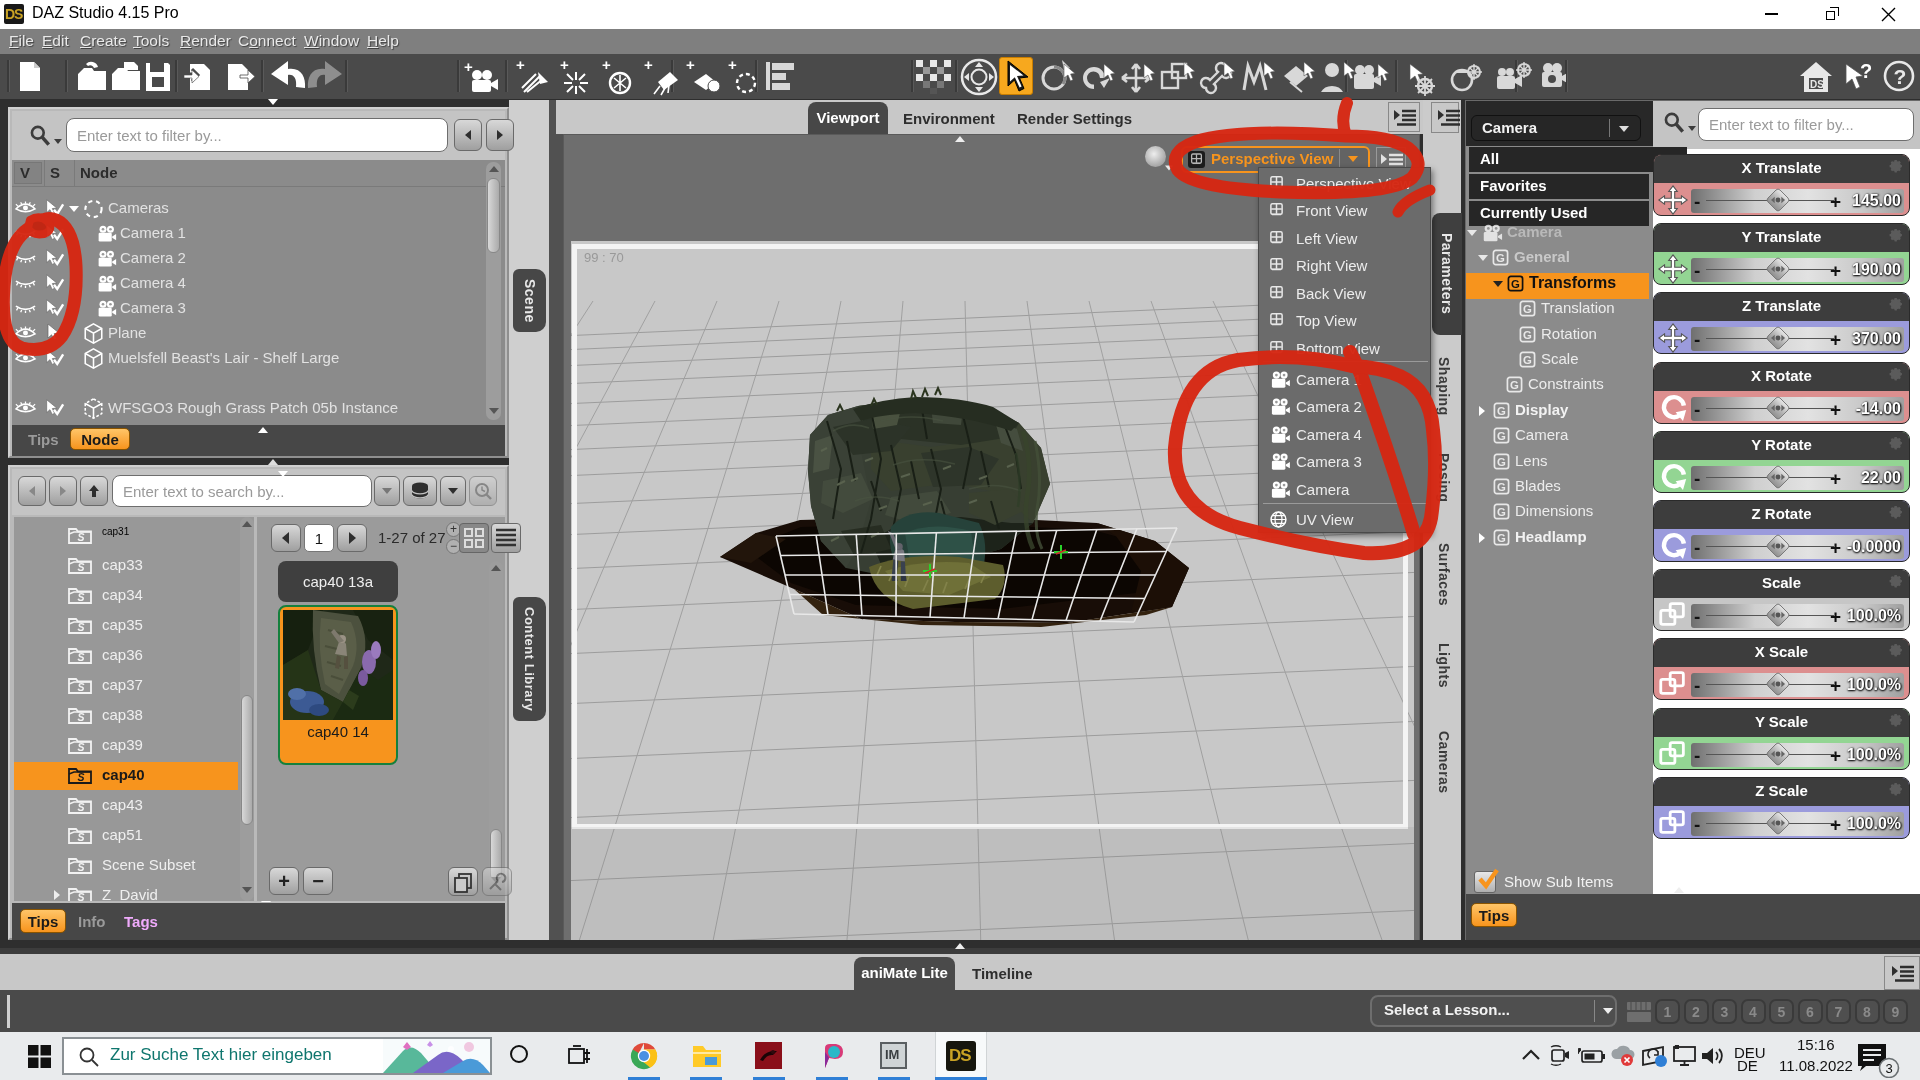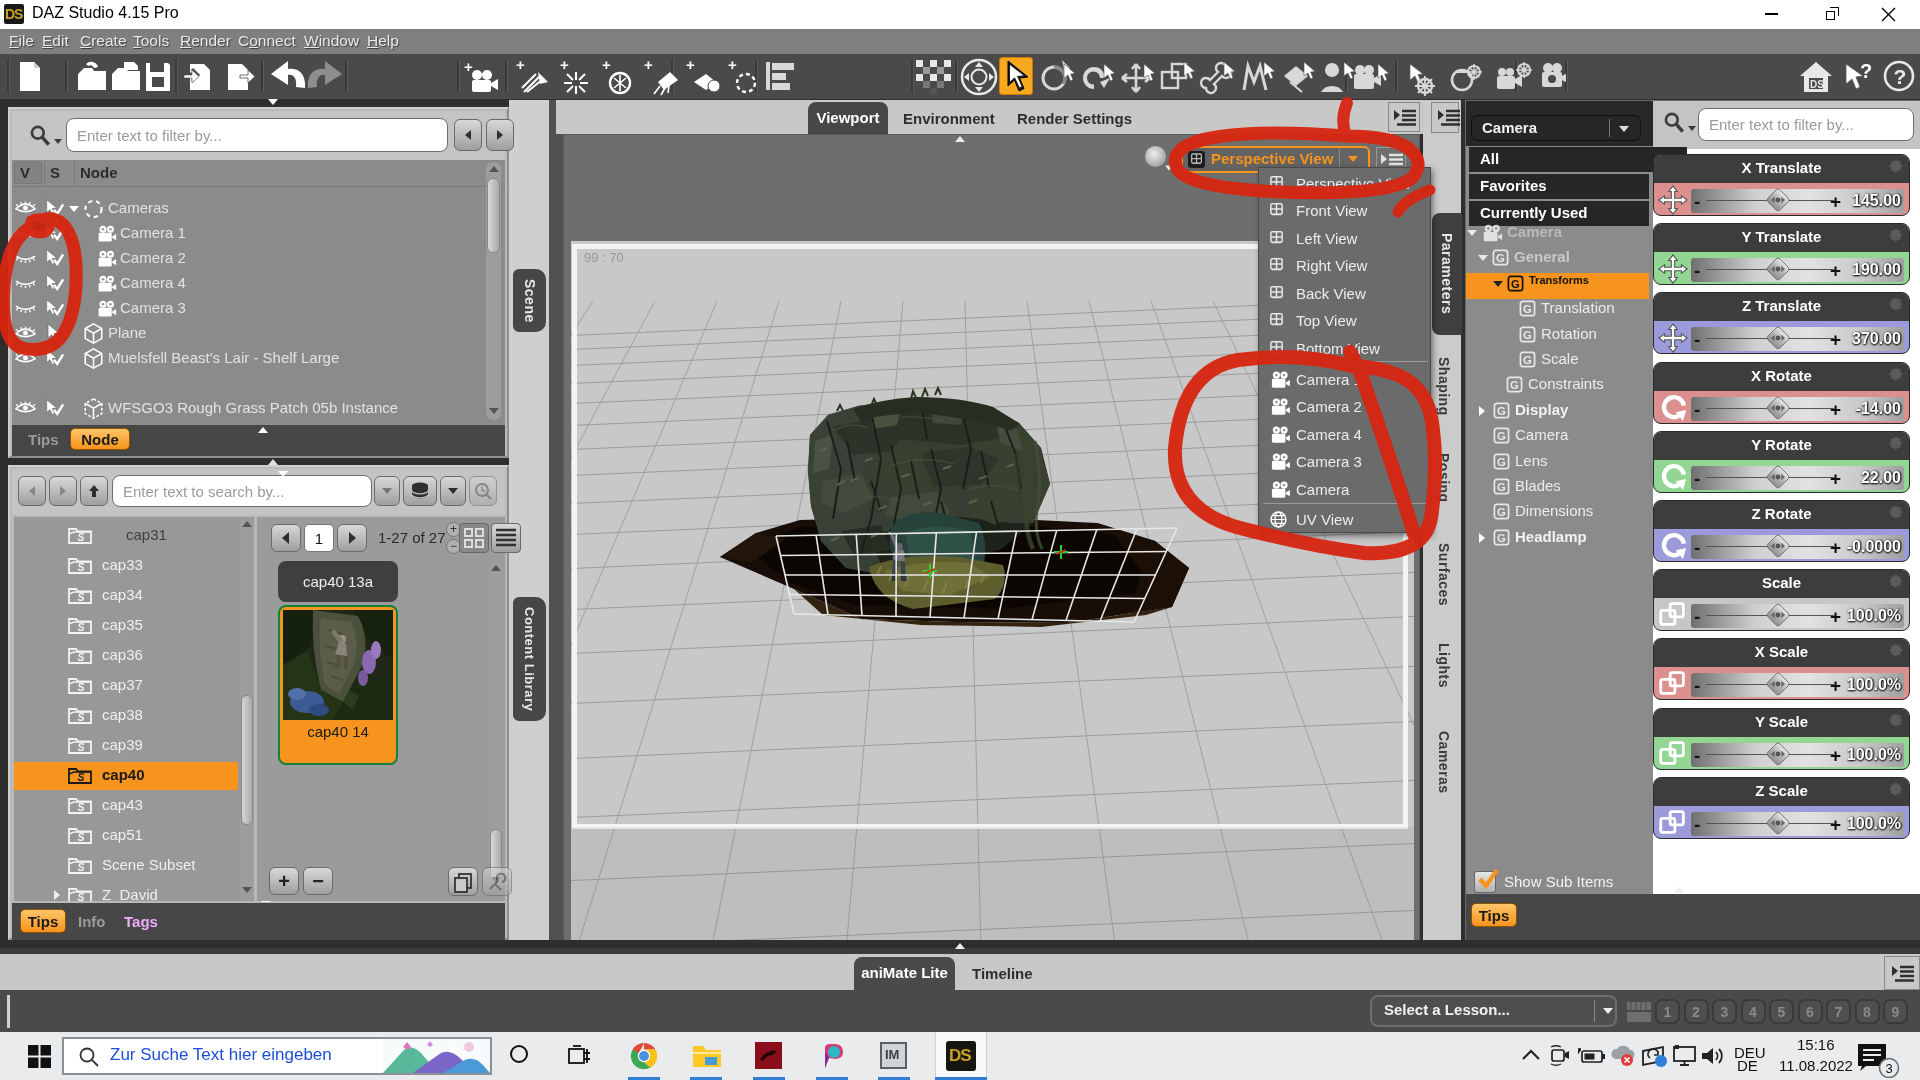--- a/index.html
+++ b/index.html
@@ -548,21 +548,21 @@
           <path d="M8 4.5 L8 8 L11 9.5" stroke="#555" stroke-width="1.4" fill="none"></path>
         </svg>
       </div>
 
  <div class="abs" style="left:4px;top:50px;width:240px;height:384px;background:#989898;overflow:hidden">
   <svg class="abs" style="left:53px;top:8px" width="26" height="20" color="#f2f2f2">
           <path d="M2 4 L9 4 L11 6.5 L24 6.5 L24 18 L2 18 Z" fill="none" stroke="#f2f2f2" stroke-width="1.8"></path>
           <path d="M2 9 L7 7 L24 7" fill="none" stroke="#f2f2f2" stroke-width="1.5"></path>
           <text x="14" y="16.2" font-size="10.5" font-weight="bold" font-style="italic" text-anchor="middle" fill="#f2f2f2" font-family="Liberation Sans">S</text>
         </svg>
-<span class="abs" style="left:88px;top:9px;color:#404040;font-size:15px;margin-left:24px;">cap31</span>
+<span class="abs" style="left:88px;top:9px;color:#000000;font-size:10px;">cap31</span>
 <svg class="abs" style="left:53px;top:38px" width="26" height="20" color="#f2f2f2">
           <path d="M2 4 L9 4 L11 6.5 L24 6.5 L24 18 L2 18 Z" fill="none" stroke="#f2f2f2" stroke-width="1.8"></path>
           <path d="M2 9 L7 7 L24 7" fill="none" stroke="#f2f2f2" stroke-width="1.5"></path>
           <text x="14" y="16.2" font-size="10.5" font-weight="bold" font-style="italic" text-anchor="middle" fill="#f2f2f2" font-family="Liberation Sans">S</text>
         </svg>
 <span class="abs" style="left:88px;top:39px;color:#efefef;font-size:15px;">cap33</span>
 <svg class="abs" style="left:53px;top:68px" width="26" height="20" color="#f2f2f2">
           <path d="M2 4 L9 4 L11 6.5 L24 6.5 L24 18 L2 18 Z" fill="none" stroke="#f2f2f2" stroke-width="1.8"></path>
           <path d="M2 9 L7 7 L24 7" fill="none" stroke="#f2f2f2" stroke-width="1.5"></path>
           <text x="14" y="16.2" font-size="10.5" font-weight="bold" font-style="italic" text-anchor="middle" fill="#f2f2f2" font-family="Liberation Sans">S</text>
@@ -1018,21 +1018,21 @@
 <div class="abs tri-d" style="left:12px;top:154.4px;border-top-color:#e8e8e8"></div>
 <svg class="abs" style="left:26px;top:148.4px" width="17" height="17" color="#e8e8e8">
       <use href="#gbox"></use>
     </svg>
 <span class="abs" style="left:48px;top:147.4px;font-size:15px;color:#c9c9c9;font-weight:bold">General</span>
 <div class="abs" style="left:0;top:171.8px;width:183px;height:26px;background:#f7941d"></div>
 <div class="abs tri-d" style="left:27px;top:179.8px;border-top-color:#222"></div>
 <svg class="abs" style="left:41px;top:173.8px" width="17" height="17" color="#111">
       <use href="#gbox"></use>
     </svg>
-<span class="abs" style="left:63px;top:172.8px;font-size:11px;color:#111;font-weight:bold">Transforms</span>
+<span class="abs" style="left:63px;top:172.8px;font-size:16px;color:#111;font-weight:bold">Transforms</span>
 <svg class="abs" style="left:53px;top:199.20000000000002px" width="17" height="17" color="#e8e8e8">
       <use href="#gbox"></use>
     </svg>
 <span class="abs" style="left:75px;top:198.20000000000002px;font-size:15px;color:#ececec">Translation</span>
 <svg class="abs" style="left:53px;top:224.60000000000002px" width="17" height="17" color="#e8e8e8">
       <use href="#gbox"></use>
     </svg>
 <span class="abs" style="left:75px;top:223.60000000000002px;font-size:15px;color:#ececec">Rotation</span>
 <svg class="abs" style="left:53px;top:250.00000000000003px" width="17" height="17" color="#e8e8e8">
       <use href="#gbox"></use>
@@ -1315,21 +1315,21 @@
         <rect x="12.5" y="0" width="10.5" height="10.5"></rect>
         <rect x="0" y="12.5" width="10.5" height="10.5"></rect>
         <rect x="12.5" y="12.5" width="10.5" height="10.5"></rect>
       </g>
     </svg>
   <div class="abs" style="left:62px;top:5px;width:430px;height:38px;background:#fff;border:2px solid #8a9094"></div>
   <svg class="abs" style="left:78px;top:14px" width="22" height="22">
       <circle cx="9" cy="9" r="6.5" fill="none" stroke="#333" stroke-width="1.8"></circle>
       <path d="M14 14 L20 20" stroke="#333" stroke-width="1.8"></path>
     </svg>
-  <span class="abs" style="left:110px;top:13px;font-size:17px;color:#1d4ed8">Zur Suche Text hier eingeben</span>
+  <span class="abs" style="left:110px;top:13px;font-size:17px;color:#0f766e">Zur Suche Text hier eingeben</span>
   <svg class="abs" style="left:383px;top:7px" width="107" height="34">
     <rect width="107" height="34" fill="#f7fbfc"></rect>
     <path d="M0 34 L20 12 Q28 4 38 14 L55 34 Z" fill="#58b89a"></path>
     <path d="M30 34 L55 16 Q65 8 78 20 L92 34 Z" fill="#7a66c8"></path>
     <path d="M60 34 L80 22 Q90 16 100 26 L107 34 Z" fill="#4a9ad8"></path>
     <circle cx="86" cy="8" r="5" fill="#f0c8e0"></circle>
     <path d="M20 8 l4 -5 l4 5 l-4 3 Z" fill="#e070c0"></path>
     <path d="M44 6 l3 -4 l3 4 l-3 2 Z" fill="#c890e8"></path>
     <circle cx="68" cy="10" r="3" fill="#fff" opacity="0.8"></circle>
   </svg>

